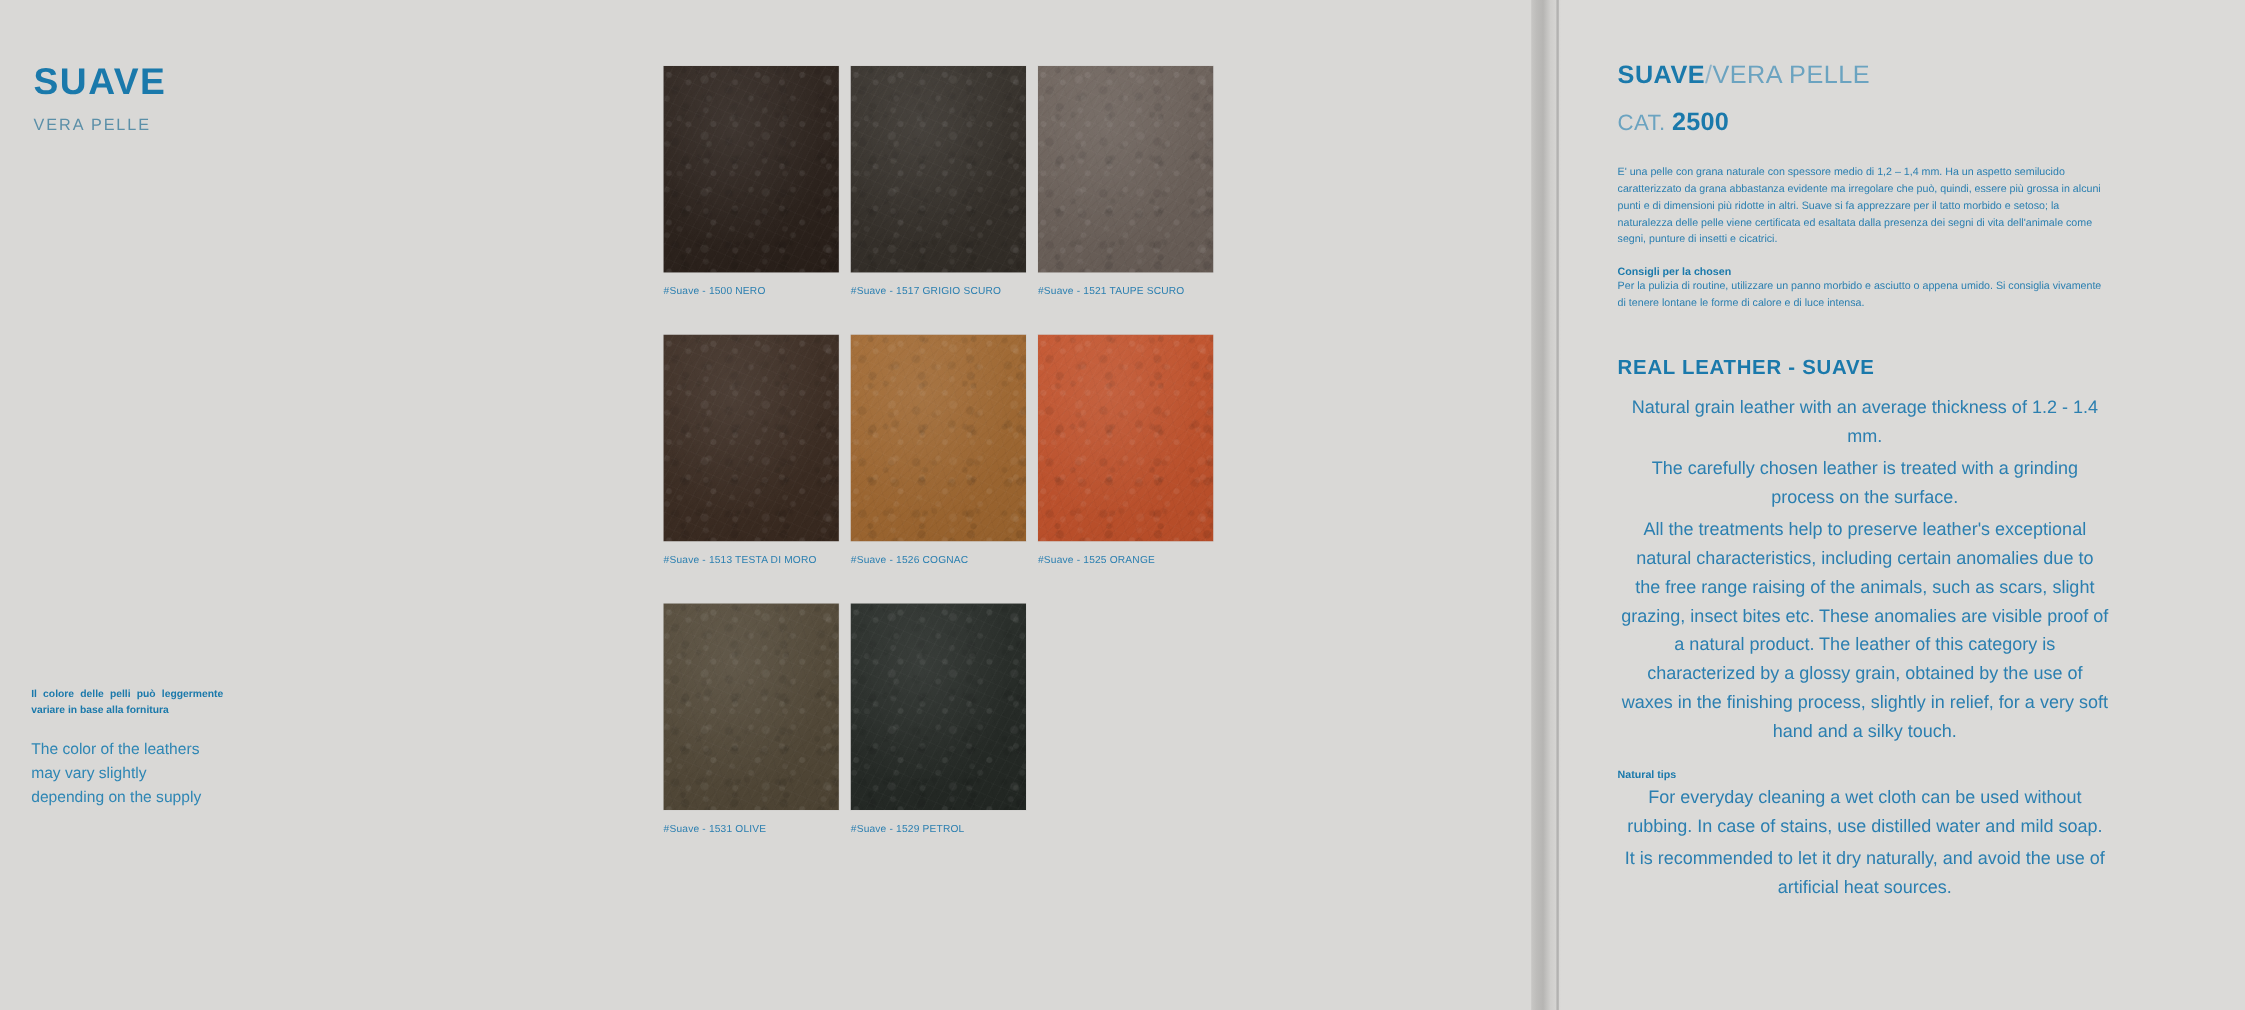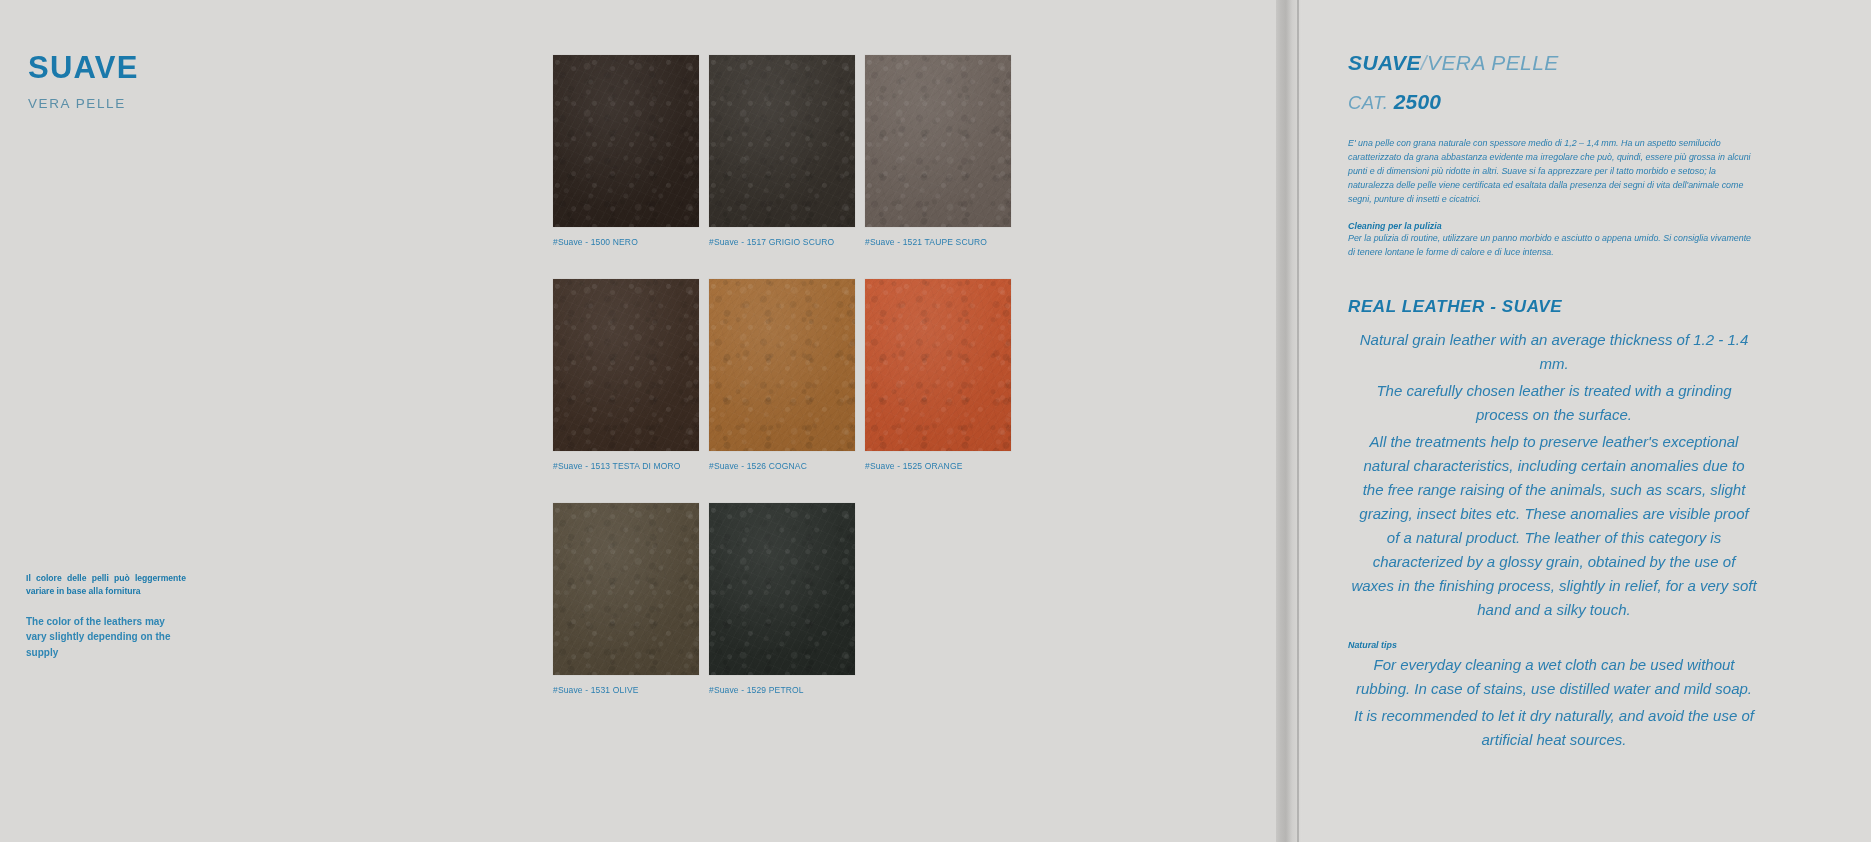--- a/index.html
+++ b/index.html
@@ -82,22 +82,22 @@
     color: #1a79ab;
   }
   .disclaimer-it {
     font-size: 8.6px;
     font-weight: bold;
     line-height: 1.5;
     text-align: justify;
     margin: 0;
   }
   .disclaimer-en {
-    font-size: 10px;
-    font-weight: bold;
+    font-size: 13px;
+    font-weight: normal;
     line-height: 1.55;
     margin: 16px 0 0 0;
     color: #2e86b4;
   }
 
   
   .swatch-grid {
     position: absolute;
     left: 553px;
     top: 55px;
@@ -166,21 +166,20 @@
     white-space: nowrap;
   }
 
   
   .right-page {
     position: absolute;
     left: 1348px;
     top: 0;
     width: 500px;
     color: #2b7fb0;
-    font-style: italic;
   }
   .rp-title {
     margin-top: 52px;
     font-size: 21px;
     letter-spacing: 0.4px;
     line-height: 1;
     color: #6ba3c0;
     font-weight: normal;
   }
   .rp-title b {
@@ -339,21 +338,21 @@
     </div>
 
     <div class="rp-cat">
       <span>CAT.</span>
       <b>2500</b>
     </div>
 
     <div class="rp-block">
       <p class="rp-para">E' una pelle con grana naturale con spessore medio di 1,2 – 1,4 mm. Ha un aspetto semilucido caratterizzato da grana abbastanza evidente ma irregolare che può, quindi, essere più grossa in alcuni punti e di dimensioni più ridotte in altri. Suave si fa apprezzare per il tatto morbido e setoso; la naturalezza delle pelle viene certificata ed esaltata dalla presenza dei segni di vita dell'animale come segni, punture di insetti e cicatrici.</p>
       <div class="rp-gap"></div>
-      <p class="rp-sub">Cleaning per la pulizia</p>
+      <p class="rp-sub">Consigli per la chosen</p>
       <p class="rp-para">Per la pulizia di routine, utilizzare un panno morbido e asciutto o appena umido. Si consiglia vivamente di tenere lontane le forme di calore e di luce intensa.</p>
     </div>
 
     <div class="rp-heading-en">REAL LEATHER - SUAVE</div>
 
     <div class="rp-en-body">
       <p class="rp-line">Natural grain leather with an average thickness of 1.2 - 1.4 mm.</p>
       <p class="rp-line">The carefully chosen leather is treated with a grinding process on the surface.</p>
       <p class="rp-line">All the treatments help to preserve leather's exceptional natural characteristics, including certain anomalies due to the free range raising of the animals, such as scars, slight grazing, insect bites etc. These anomalies are visible proof of a natural product. The leather of this category is characterized by a glossy grain, obtained by the use of waxes in the finishing process, slightly in relief, for a very soft hand and a silky touch.</p>
       <div class="rp-gap"></div>

